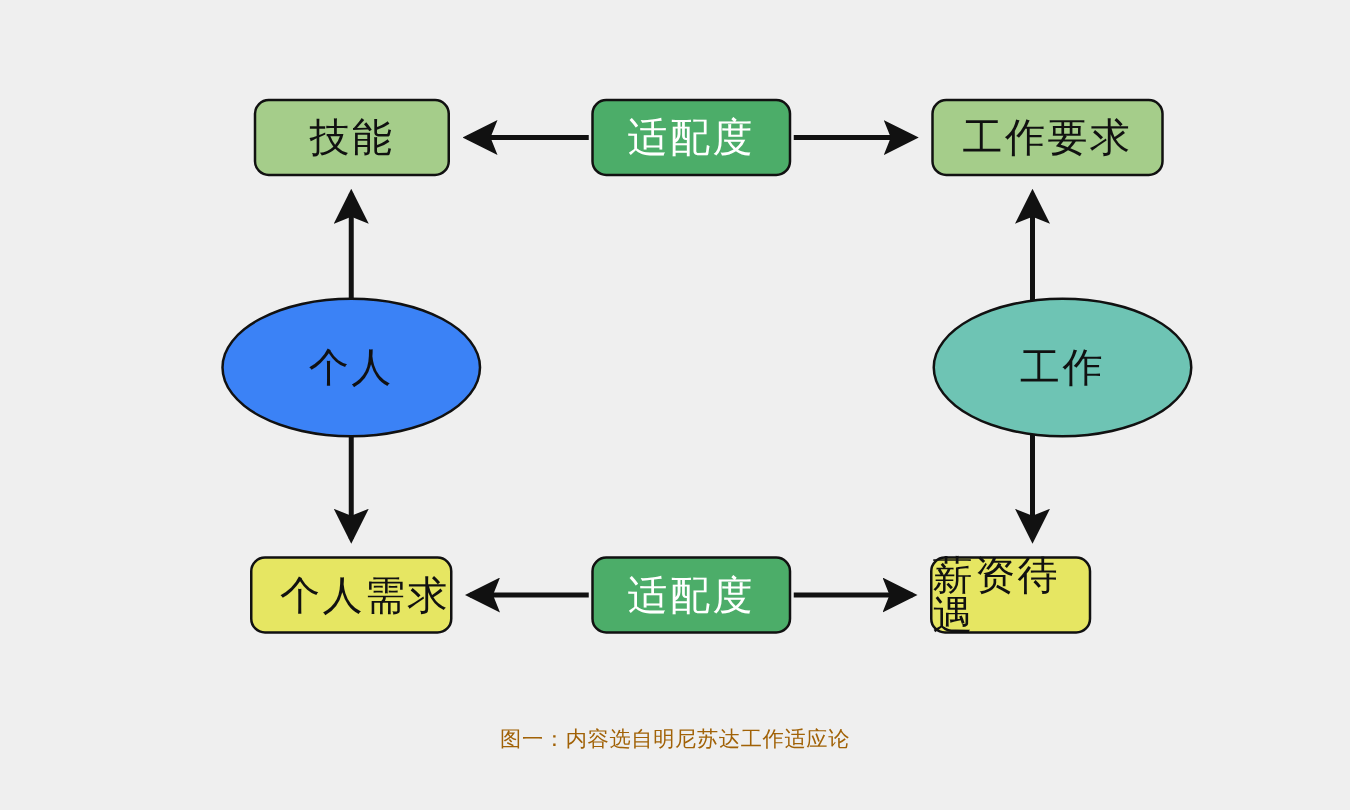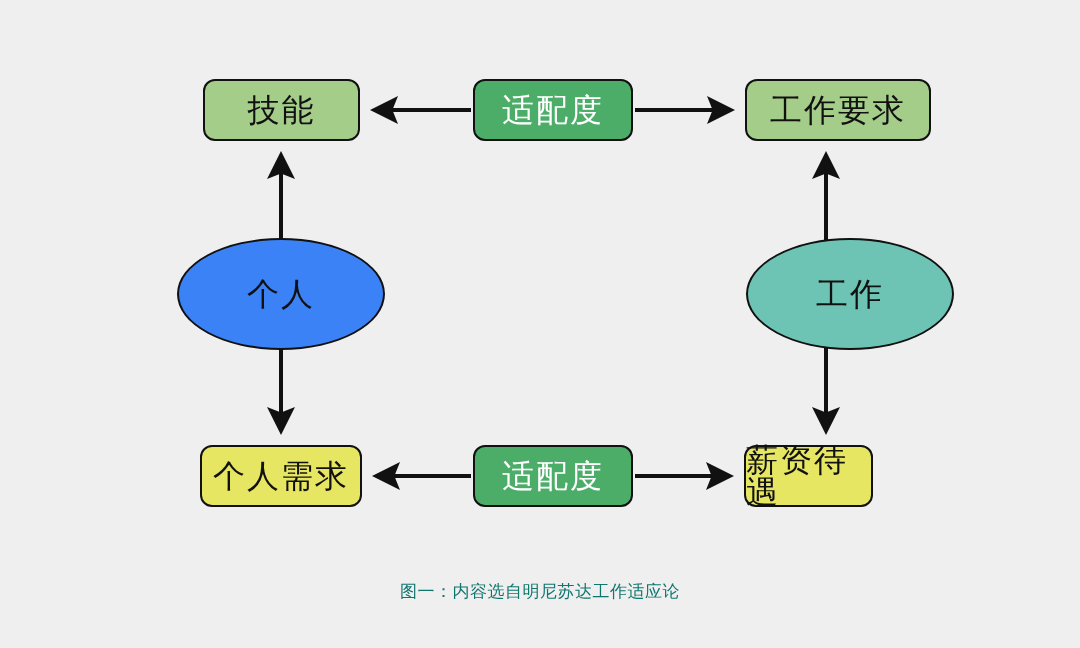--- a/index.html
+++ b/index.html
@@ -52,21 +52,21 @@
     letter-spacing: 2px;
     line-height: 1;
   }
   #caption {
     position: absolute;
     left: 0;
     top: 580px;
     width: 1080px;
     text-align: center;
     font-size: 17px;
-    color: #0f766e;
+    color: #a16207;
     letter-spacing: 0.5px;
     font-family: "Liberation Sans", "DejaVu Sans", sans-serif;
   }
 </style>
 </head>
 <body>
 
 <div id="canvas">
 
   <svg id="diagram-svg" viewBox="0 0 1080 648" xmlns="http://www.w3.org/2000/svg">
@@ -122,21 +122,21 @@
   </div>
 
   <div class="ellipse-node" style="left:177px; top:238px; width:208px; height:112px; background:#3b82f6;">
     <span class="txt" style="color:#111111;">个人</span>
   </div>
 
   <div class="ellipse-node" style="left:746px; top:238px; width:208px; height:112px; background:#6ec4b4;">
     <span class="txt" style="color:#111111;">工作</span>
   </div>
 
-  <div class="rect-node" style="left:200px; top:445px; width:162px; height:62px; background:#e6e662;">
+  <div class="rect-node" style="left:200px; top:445px; width:162px; height:62px; background:#e6e662;justify-content:flex-end;">
     <span class="txt" style="color:#111111;">个人需求</span>
   </div>
 
   <div class="rect-node" style="left:473px; top:445px; width:160px; height:62px; background:#4cad69;">
     <span class="txt" style="color:#ffffff;">适配度</span>
   </div>
 
   <div class="rect-node" style="left:744px; top:445px; width:129px; height:62px; background:#e6e662;">
     <span class="txt" style="color:#111111;">薪资待遇</span>
   </div>

